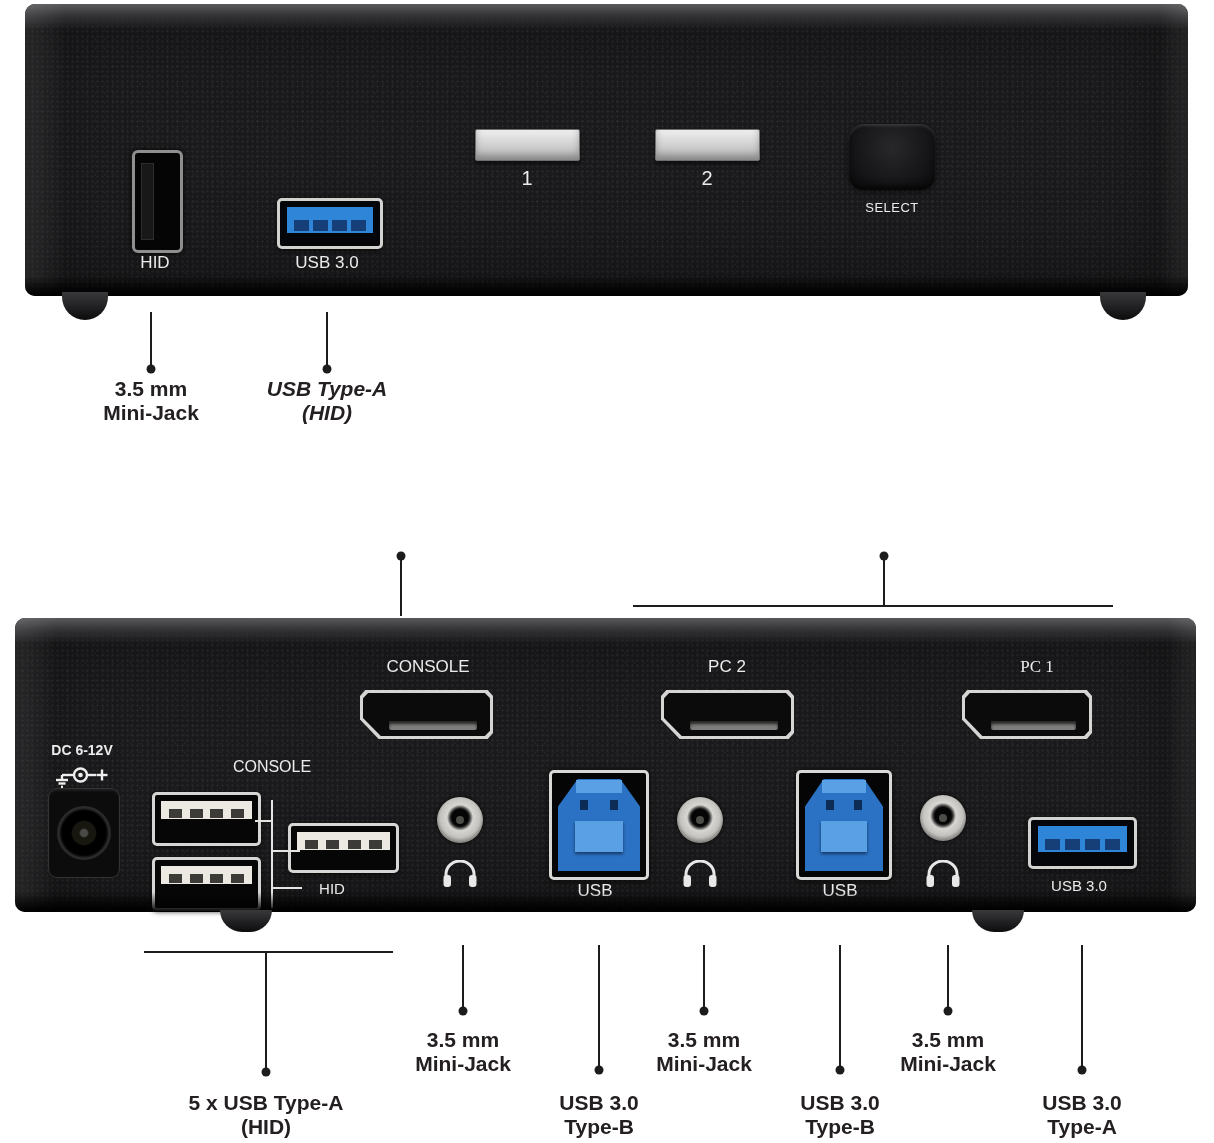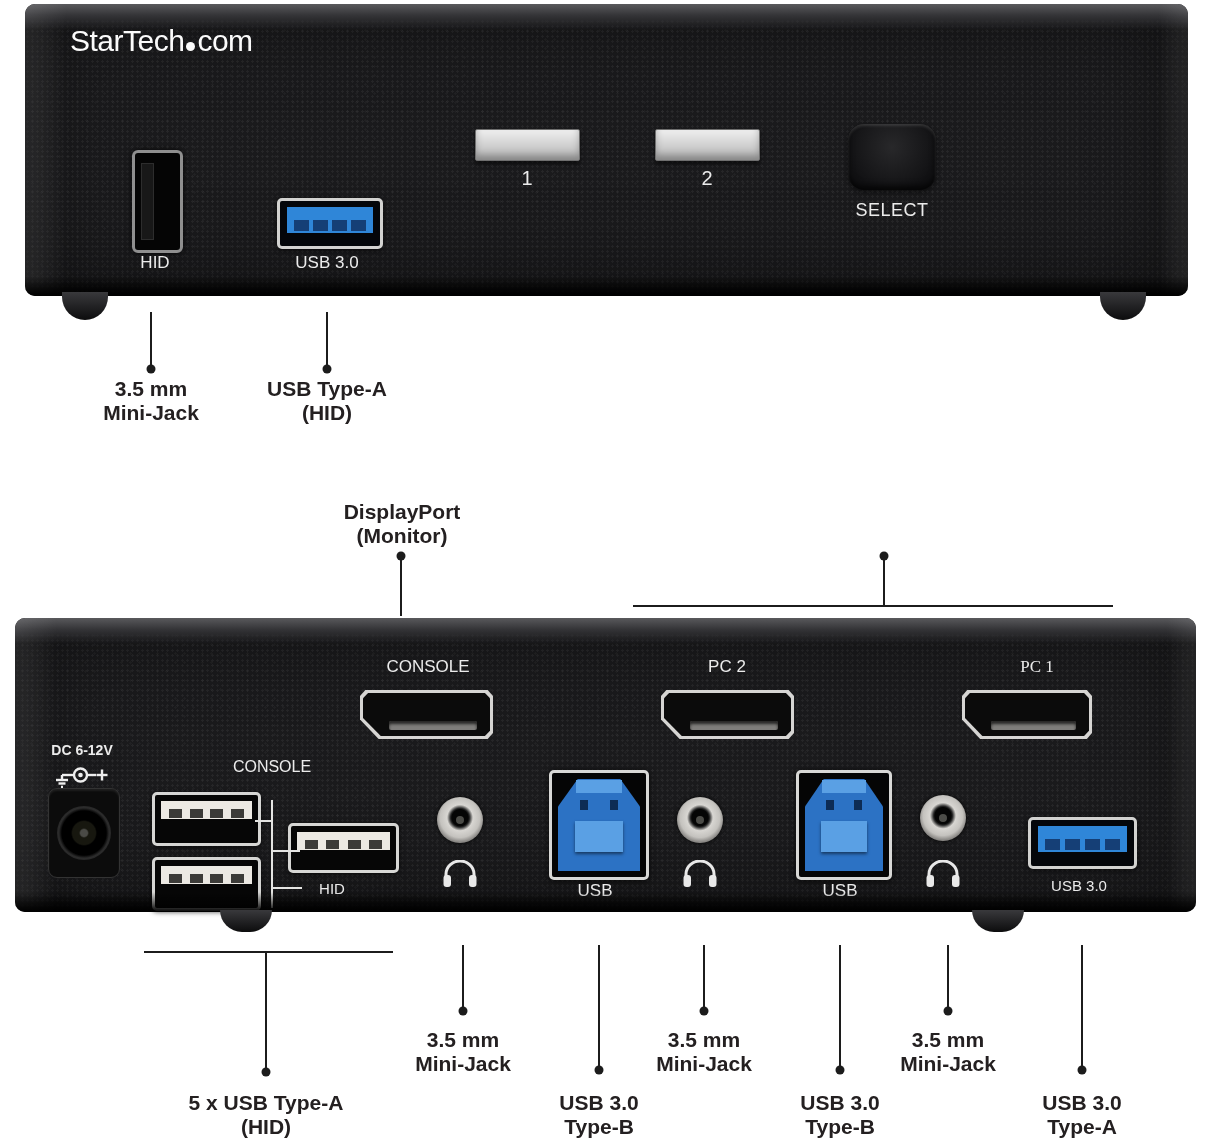--- a/index.html
+++ b/index.html
@@ -94,23 +94,20 @@
 </head>
 <body>
 
 <div id="stage">
 
   <div class="device" style="left:25px;top:4px;width:1163px;height:292px;">
     <div class="lip"></div>
     <div class="edge-l"></div>
     <div class="edge-r"></div>
 
-    <div class="logo" style="left:45px;top:20px;">
-      <span>StarTech</span><span class="logo-dot"></span><span>com</span>
-    </div>
 
     <div class="usb-vert" style="left:107px;top:146px;width:45px;height:97px;">
       <div class="tongue-v"></div>
     </div>
     <div class="dev-label" style="left:130px;top:249px;">HID</div>
 
     <div class="usb3a" style="left:252px;top:194px;width:100px;height:45px;">
       <div class="tongue-blue"></div>
       <div class="pins-blue">
           <i></i>
@@ -120,44 +117,40 @@
         </div>
     </div>
     <div class="dev-label" style="left:302px;top:249px;">USB 3.0</div>
 
     <div class="led" style="left:450px;top:125px;width:103px;height:30px;"></div>
     <div class="dev-label" style="left:502px;top:163px;font-size:20px;">1</div>
     <div class="led" style="left:630px;top:125px;width:103px;height:30px;"></div>
     <div class="dev-label" style="left:682px;top:163px;font-size:20px;">2</div>
 
     <div class="select-btn" style="left:823px;top:120px;width:88px;height:66px;"></div>
-    <div class="dev-label" style="left:867px;top:196px;font-size:18px;letter-spacing:.5px;">SELECT</div>
+    <div class="dev-label" style="left:867px;top:196px;font-size:13px;letter-spacing:.5px;">SELECT</div>
 
     <div class="bshade"></div>
   </div>
   <div class="foot" style="left:62px;top:292px;width:46px;height:28px;"></div>
   <div class="foot" style="left:1100px;top:292px;width:46px;height:28px;"></div>
 
   <div class="cl-v" style="left:150px;top:312px;height:54px;"></div>
   <div class="cl-dot" style="left:151px;top:369px;"></div>
   <div class="cl-label" style="left:151px;top:377px;">
     <span>3.5 mm</span>
     <span>Mini-Jack</span>
   </div>
   <div class="cl-v" style="left:326px;top:312px;height:54px;"></div>
   <div class="cl-dot" style="left:327px;top:369px;"></div>
-  <div class="cl-label" style="left:327px;top:377px;">
+  <div class="cl-label" style="left:327px;top:377px;font-style:italic;">
     <span>USB Type-A</span>
     <span>(HID)</span>
   </div>
 
-  <div class="cl-label" style="left:402px;top:500px;">
-    <span>DisplayPort</span>
-    <span>(Monitor)</span>
-  </div>
   <div class="cl-dot" style="left:401px;top:556px;"></div>
   <div class="cl-v" style="left:400px;top:560px;height:56px;"></div>
 
   <div class="cl-dot" style="left:884px;top:556px;"></div>
   <div class="cl-v" style="left:883px;top:560px;height:46px;"></div>
   <div class="cl-h" style="left:633px;top:605px;width:480px;"></div>
 
   <div class="device" style="left:15px;top:618px;width:1181px;height:294px;">
     <div class="lip"></div>
     <div class="edge-l"></div>

